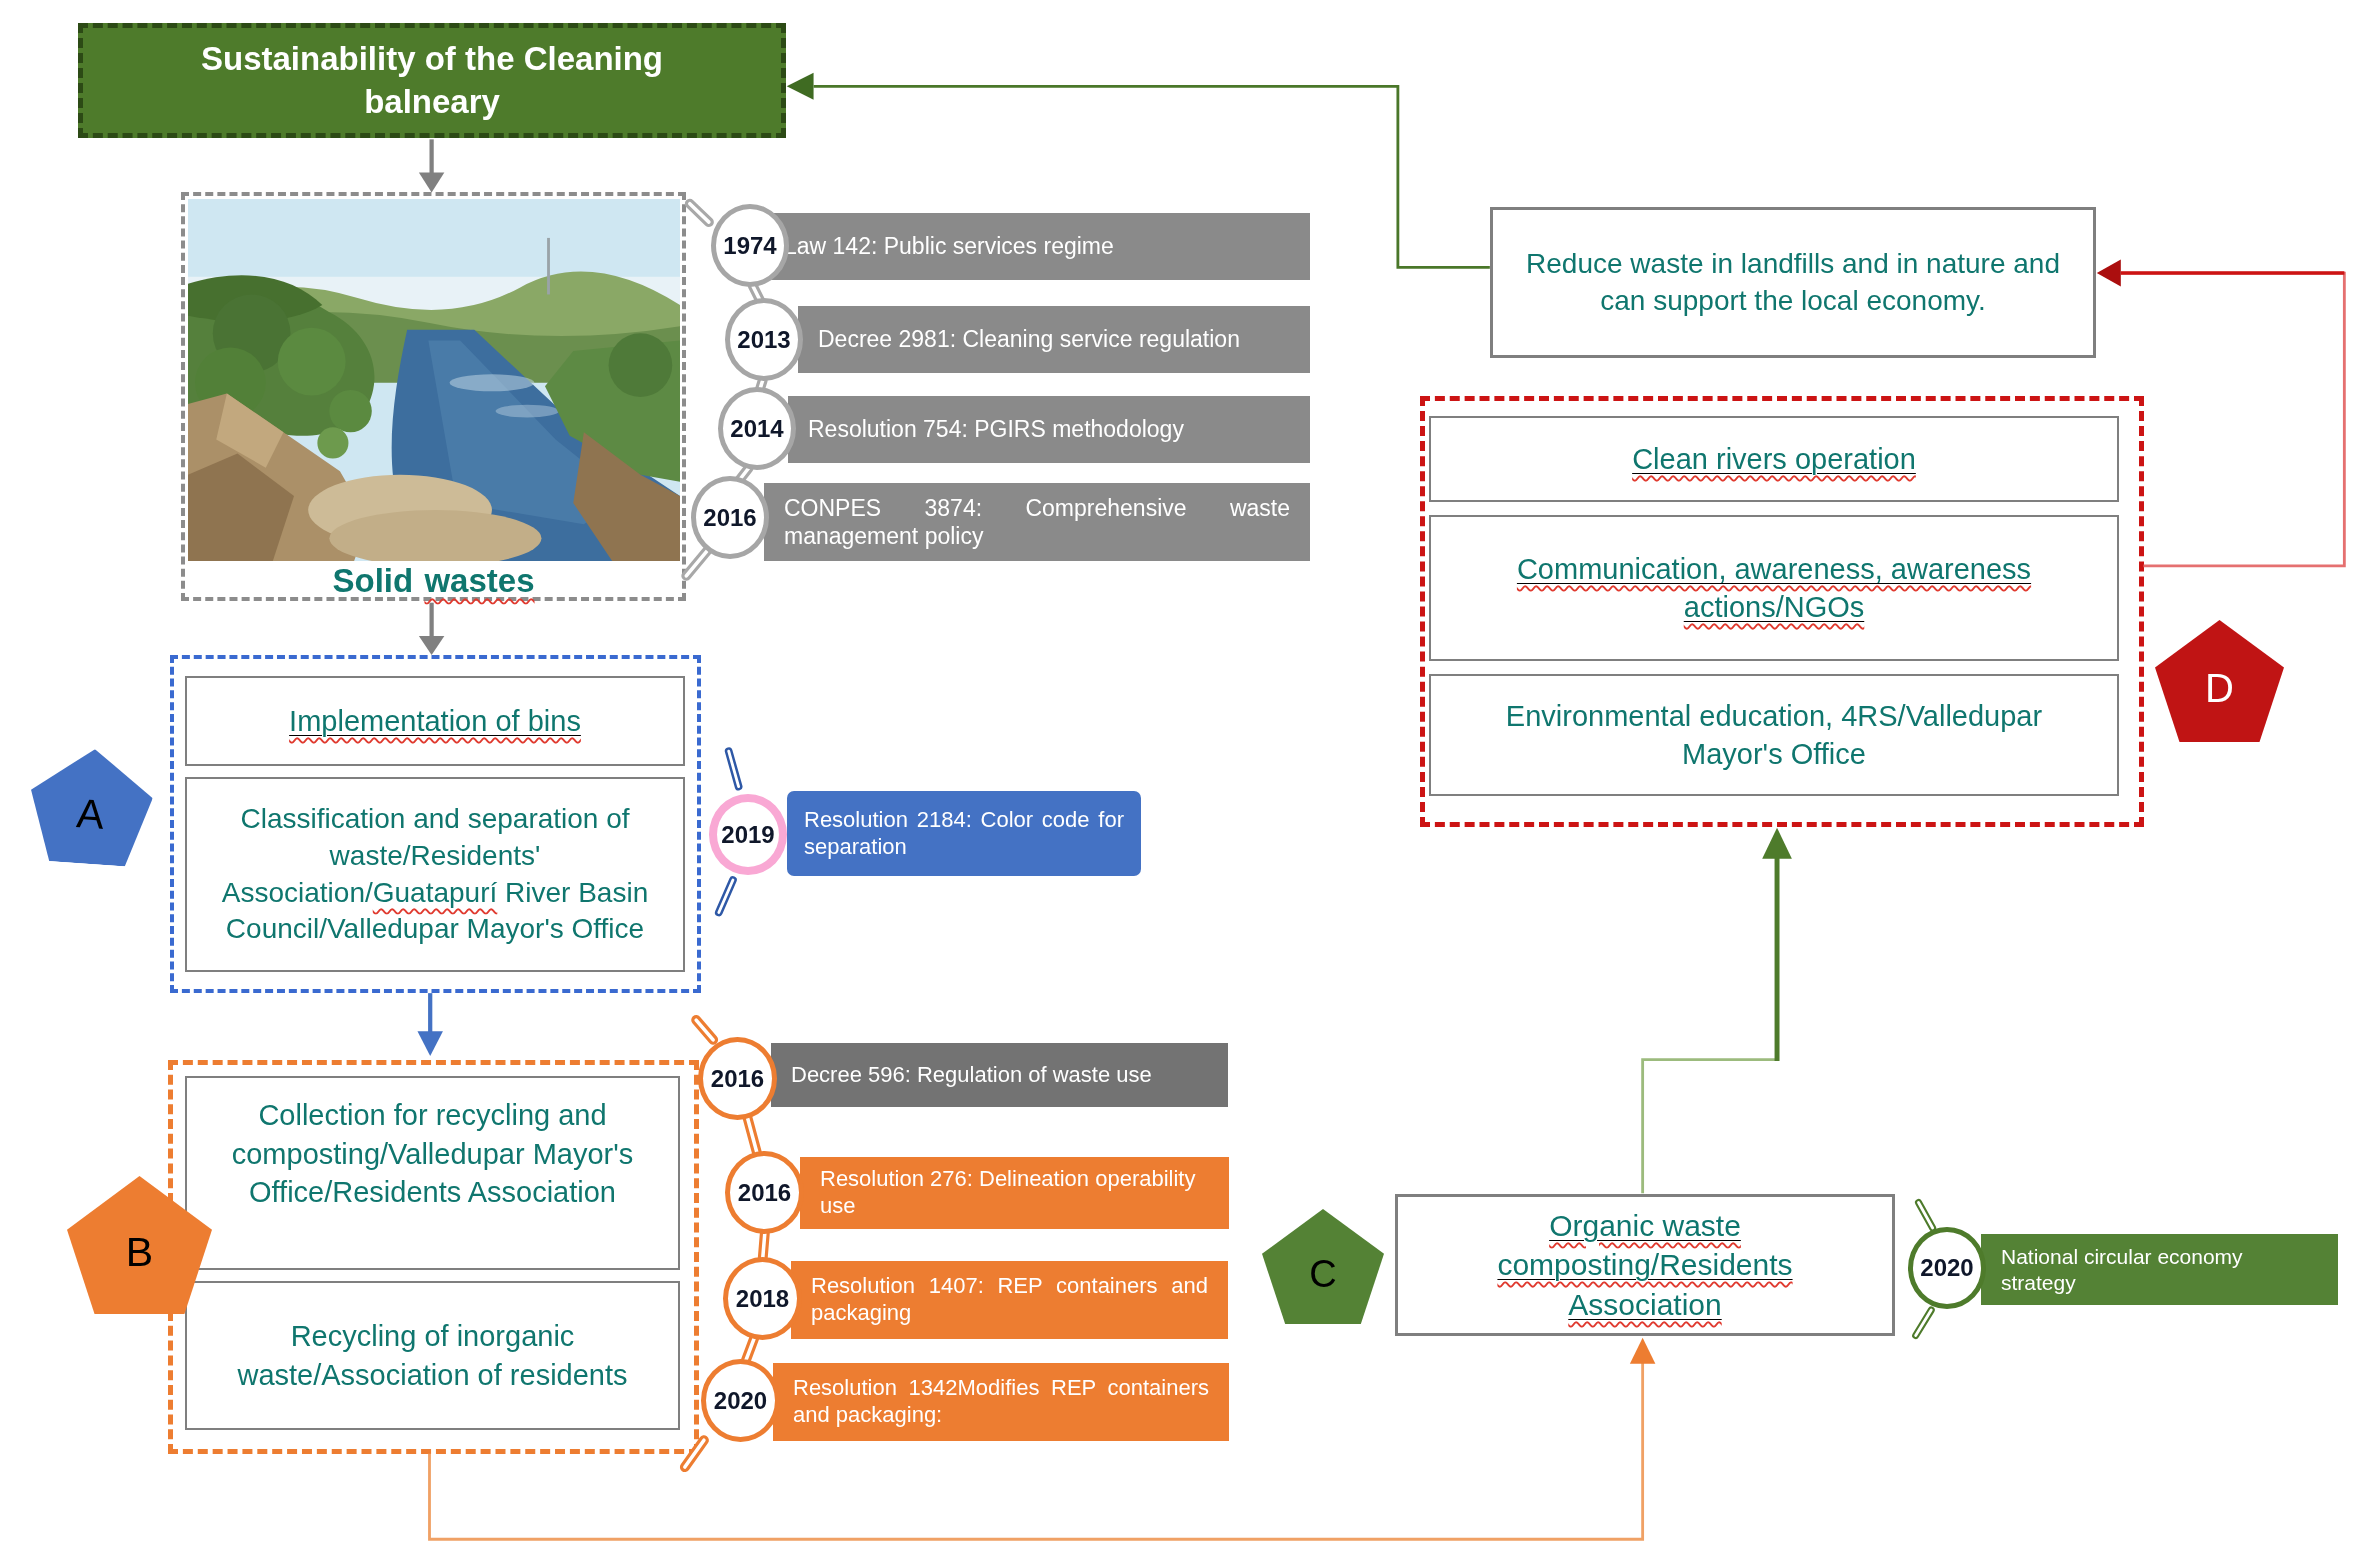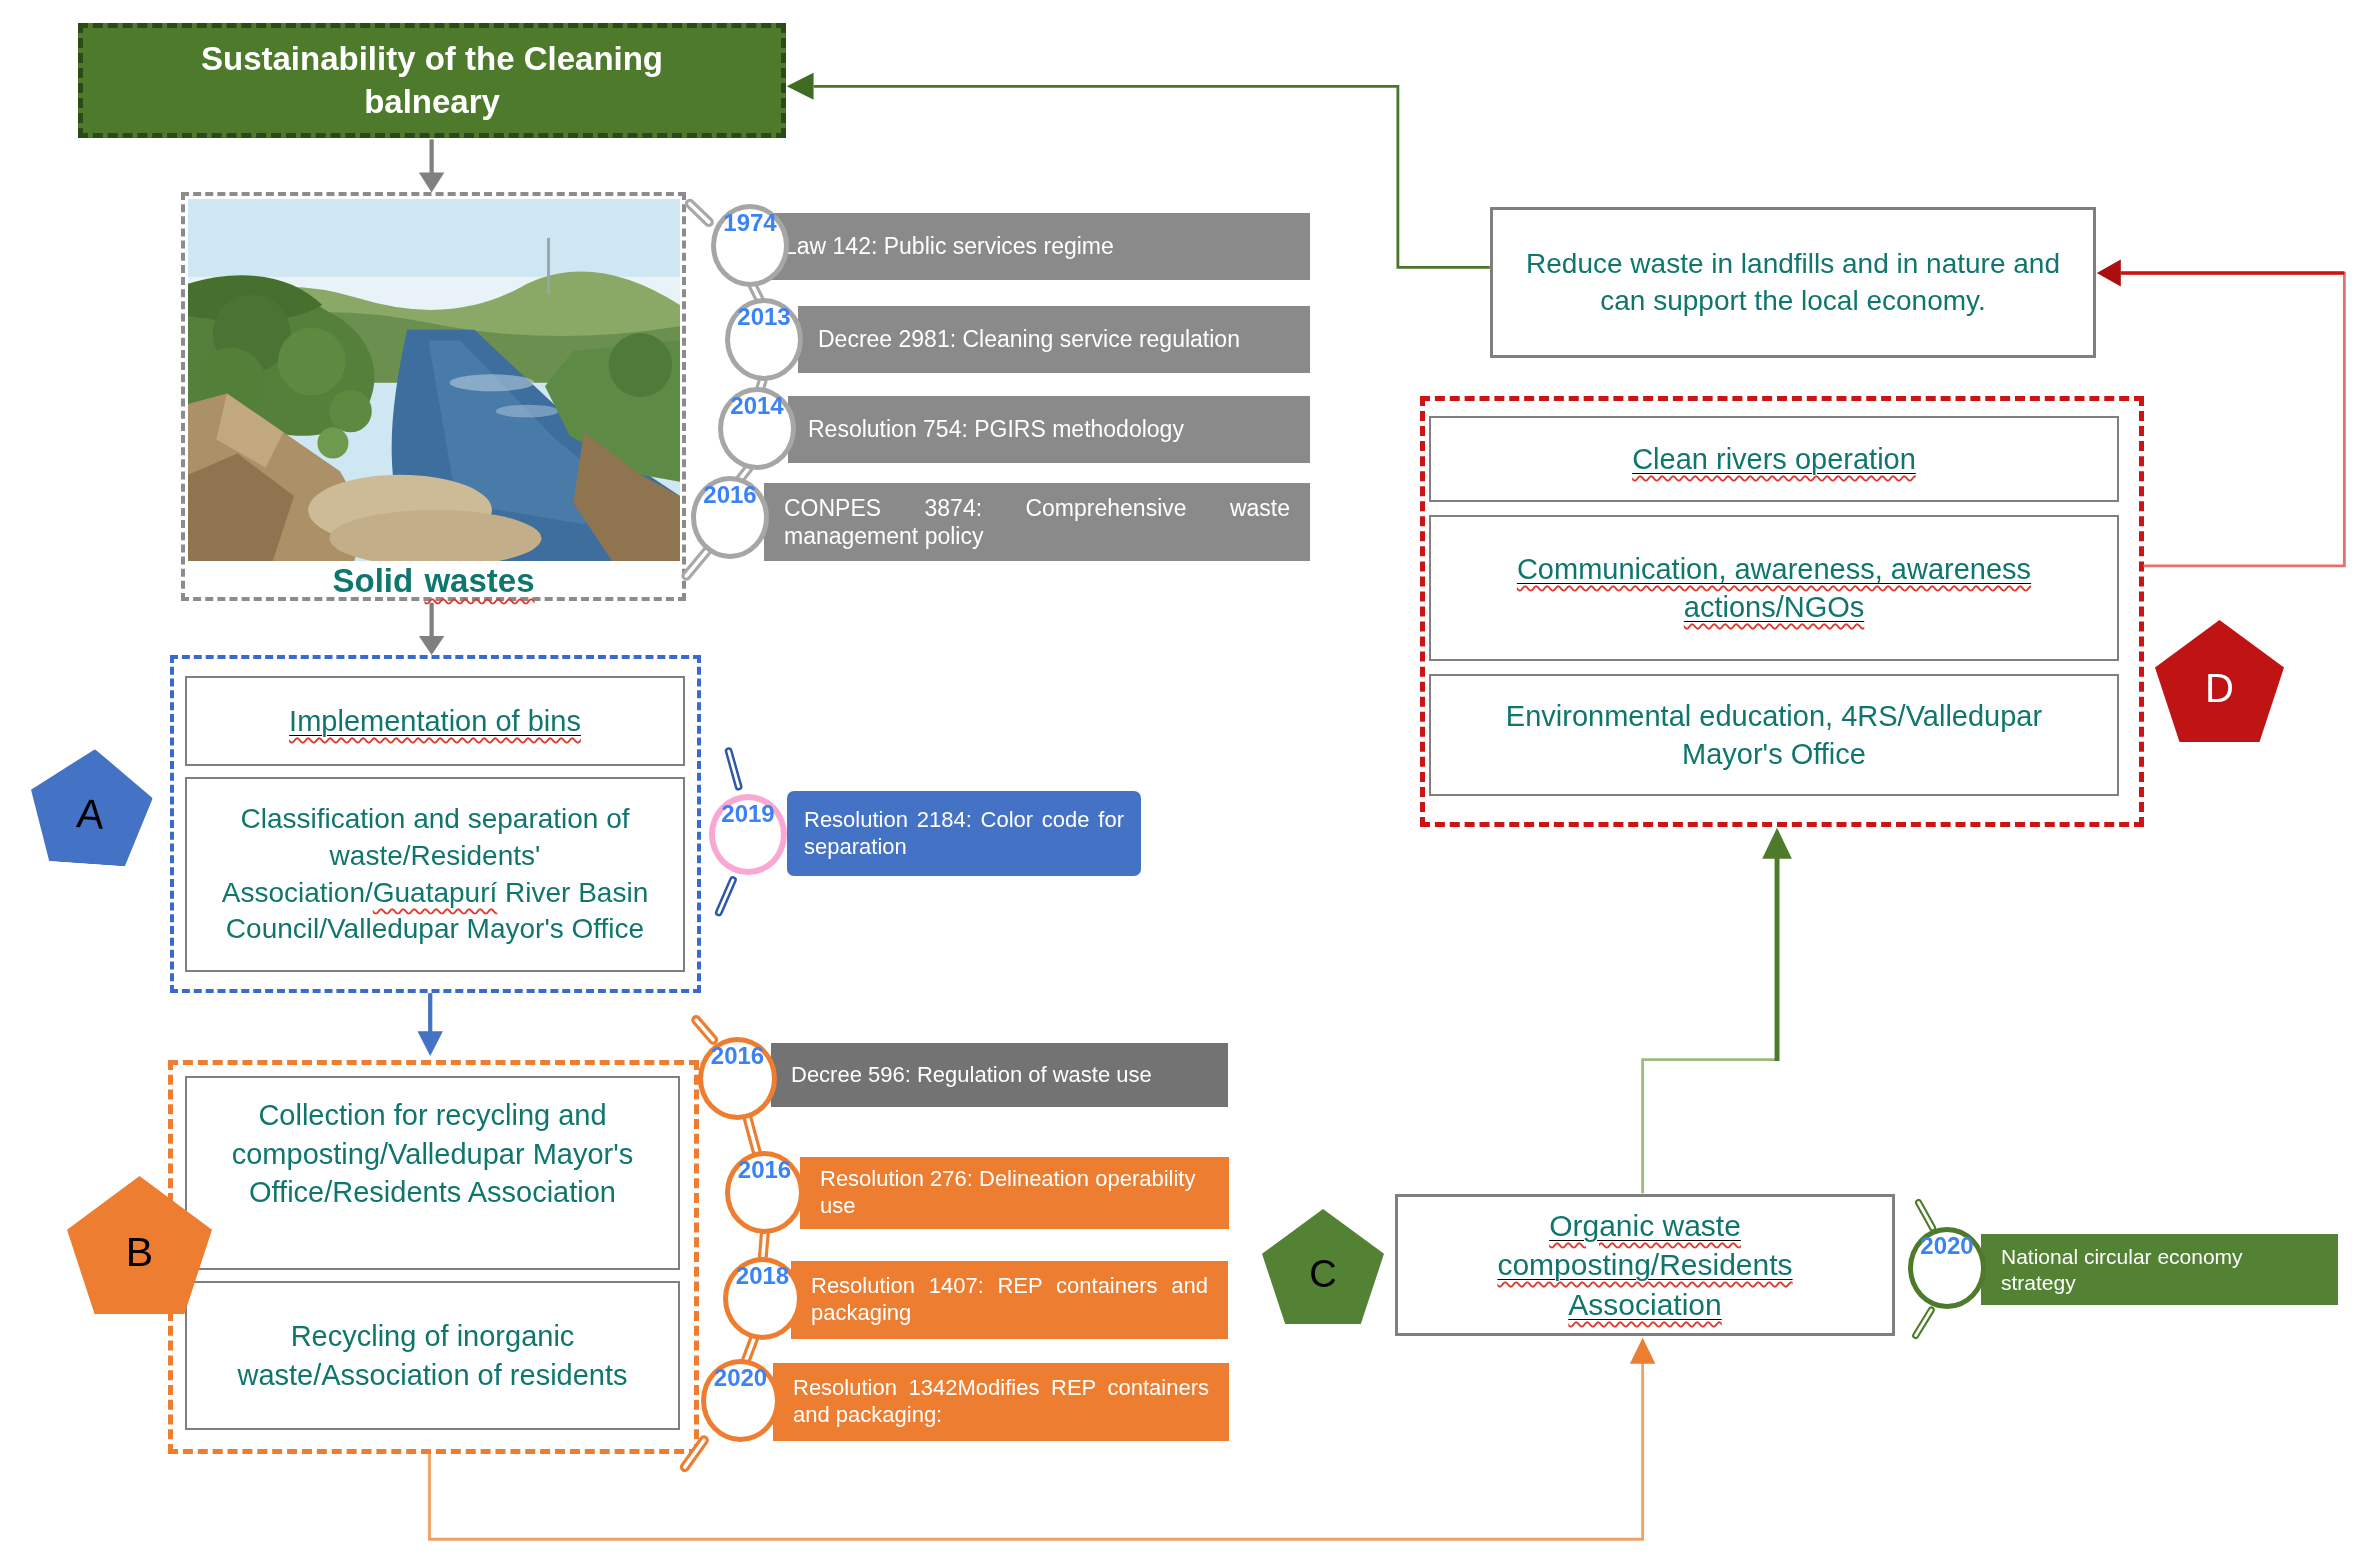--- a/index.html
+++ b/index.html
@@ -14,22 +14,22 @@
 
   
   .dash { border-style:dashed; border-width:5px; background:transparent; z-index:1; }
 
   
   .bar { display:flex; align-items:center; color:#fff; z-index:2; padding:0 20px; line-height:1.22; }
   .bar.just .txt { width:100%; text-align:justify; }
   .bar .txt { display:block; }
 
   
-  .yc { background:#fff; border-radius:50%; display:flex; align-items:flex-start; justify-content:center;
-        font-weight:bold; font-size:24px; color:#3b82f6; z-index:5; }
+  .yc { background:#fff; border-radius:50%; display:flex; align-items:center; justify-content:center;
+        font-weight:bold; font-size:24px; color:#0f172a; z-index:5; }
 
   
   .pent { clip-path:polygon(50% 0%, 100% 39%, 81% 100%, 19% 100%, 0% 39%);
           display:flex; align-items:center; justify-content:center; z-index:2; padding-top:15.6px; }
 
   .title-box { background:#4e7b2b; border:5.7px dashed #2c4a15; display:flex; align-items:center;
                justify-content:center; text-align:center; z-index:2; }
   .title-box .t { color:#fff; font-weight:bold; font-size:33px; line-height:1.32; max-width:587px; }
 
   .caption { display:flex; align-items:center; justify-content:center; font-weight:bold;
@@ -198,21 +198,21 @@
       <span>Classification and separation of waste/Residents' Association/</span><span class="wav">Guatapurí</span><span> River Basin Council/Valledupar Mayor's Office</span>
     </div>
   </div>
   <div class="pent" style="left:30px; top:749px; width:122px; height:115px; background:#4472c4; color:#000; font-size:41px; transform:rotate(4deg);">
     <span>A</span>
   </div>
 
   <div class="bar just" style="left:787px; top:791px; width:354px; height:85px; background:#4472c4; font-size:22px; padding:0 17px;border-radius:7px;">
     <span class="txt">Resolution 2184: Color code for separation</span>
     </div>
-  <div class="yc" style="left:709px; top:794px; width:78px; height:81px; border:6px solid #f9a8d4;">
+  <div class="yc" style="left:709px; top:794px; width:78px; height:81px; border:8px solid #f9a8d4;">
     <span>2019</span>
     </div>
 
   <div class="dash" style="left:168px; top:1060px; width:531px; height:394px; border-color:#ed7d31;"></div>
   <div class="wbox" style="left:185px; top:1076px; width:495px; height:194px; font-size:29px; border-width:2.8px; align-items:flex-start;">
     <div class="inner" style="padding:18.4px 21px 0 21px;">Collection for recycling and composting/Valledupar Mayor's Office/Residents Association</div>
   </div>
   <div class="wbox" style="left:185px; top:1281px; width:495px; height:149px; font-size:29px; border-width:2.8px;">
     <div class="inner" style="padding:0 42px;">Recycling of inorganic waste/Association of residents</div>
   </div>

